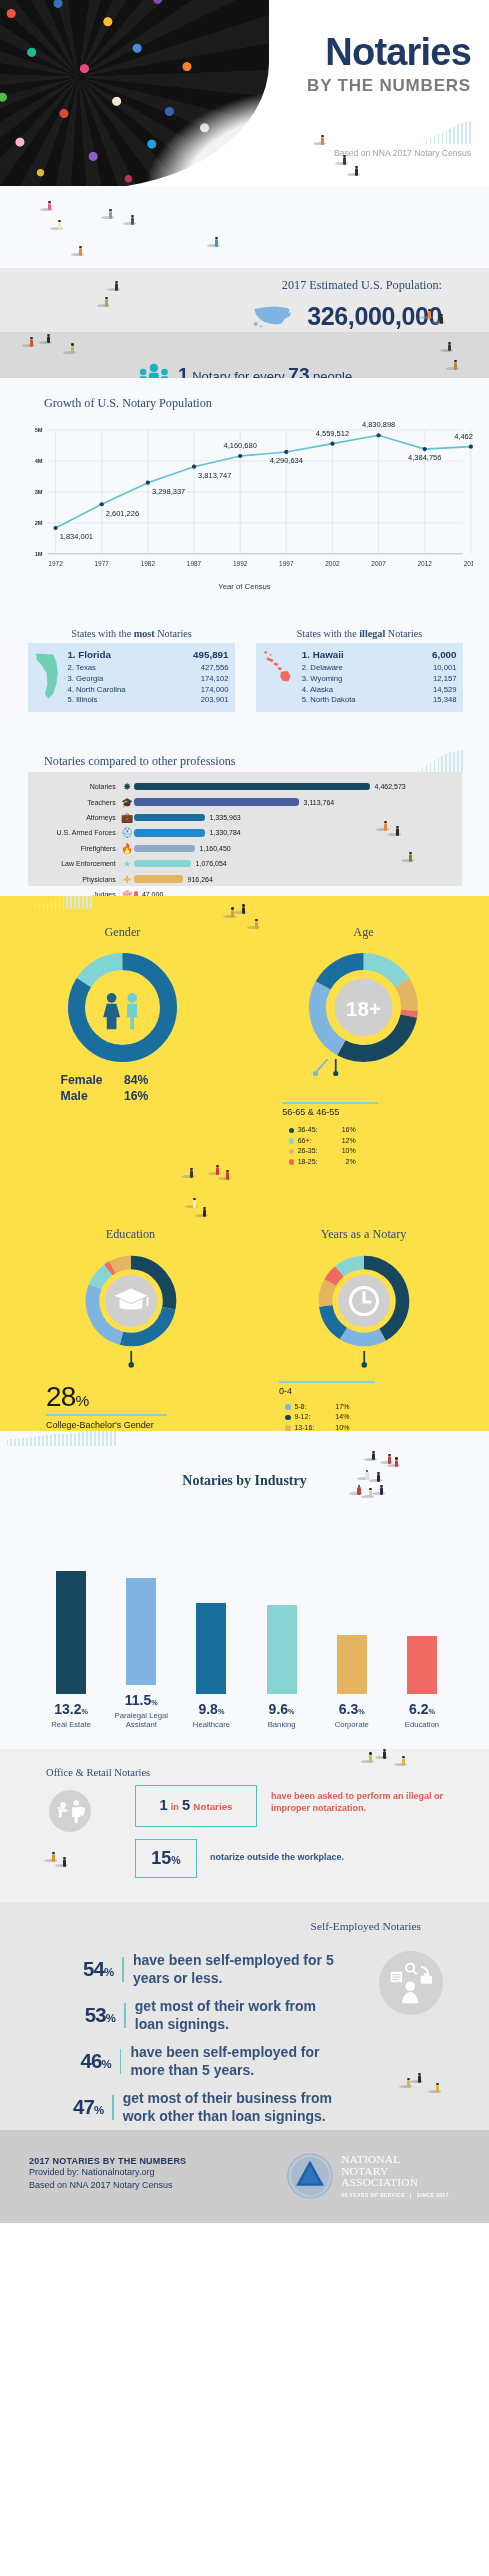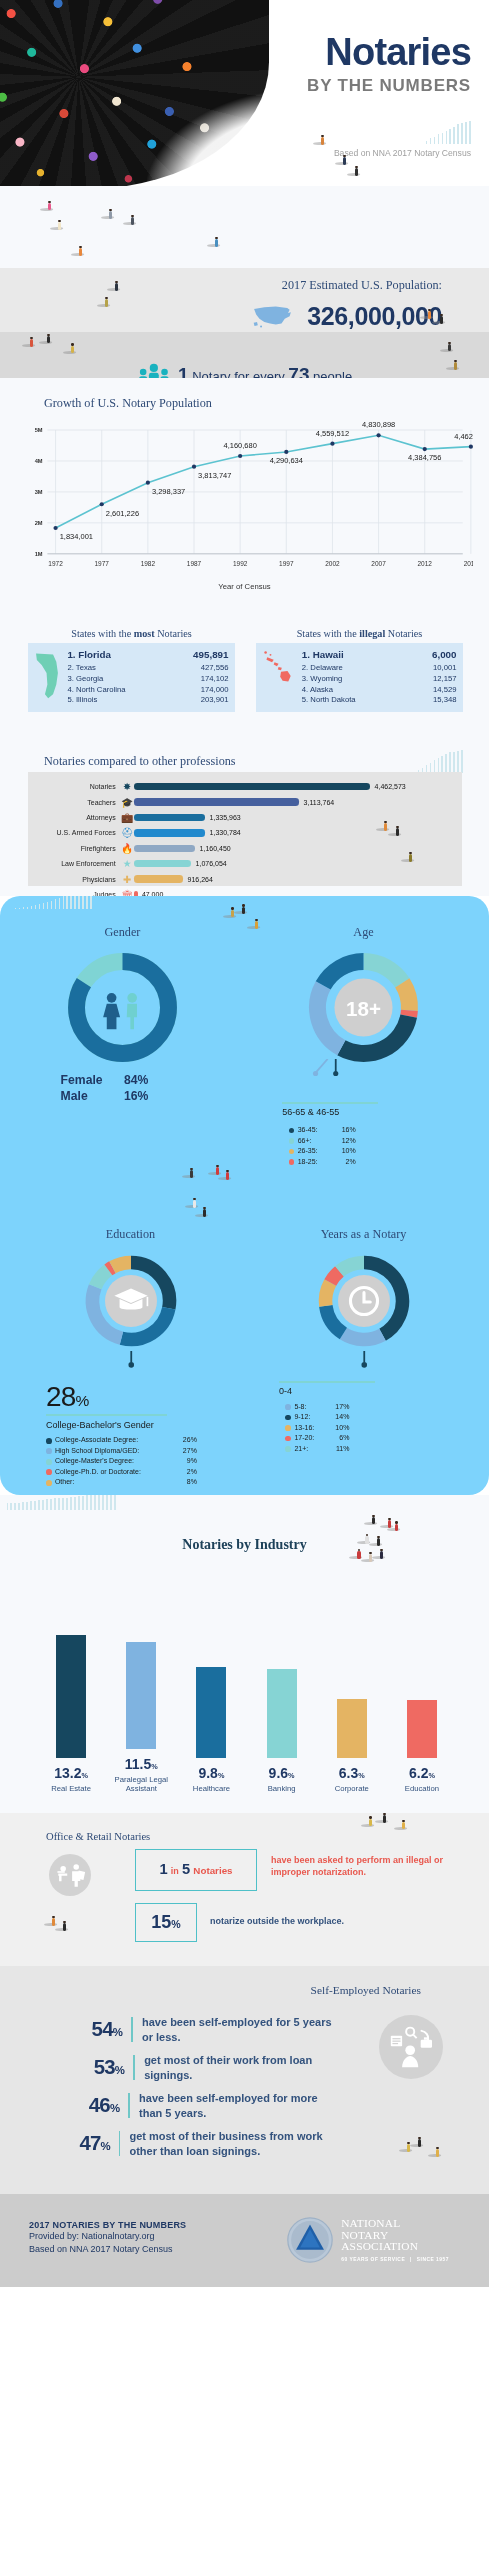--- a/index.html
+++ b/index.html
@@ -54,21 +54,21 @@
   .person .shadow { position: absolute; left: -7.3px; top: 7.3px; width: 13px; height: 3.3px;
     background: rgba(140,140,140,.45); border-radius: 50%; transform: skewX(-35deg); }
   
   .band { position: relative; width: 489px; overflow: hidden; }
   .b-pop     { height: 82px; background: #f7f9fc; }
   .b-est     { height: 64px;  background: #e9e9e9; }
   .b-ratio   { height: 46px;  background: #d9d9d9; }
   .b-growth  { height: 247px; background: #f7f9fc; }
   .b-states  { height: 118px; background: #f7f9fc; }
   .b-prof    { height: 153px; background: #f7f9fc; }
-  .b-demo    { height: 599px; background: #7dd3fc; border-radius: 20px; }
+  .b-demo    { height: 535px; background: #fde047; }
   .b-ind     { height: 318px; background: #f7f9fc; }
   .b-office  { height: 153px; background: #f0f0f0; }
   .b-self    { height: 228px; background: #e6e6e6; }
   .b-footer  { height: 93px; background: #cccccc; }
 
   .stat-row { position: absolute; right: 21px; }
   .stat-label { font-family: "Liberation Serif", serif; color: #2e4a76; font-size: 12.2px; text-align: right; }
   .stat-num { font-size: 25px; font-weight: 700; color: #1f3864; letter-spacing: -0.4px; }
   .seal {
     width: 19px; height: 19px; background: #ec3a3a; display: inline-block; vertical-align: middle;
@@ -117,21 +117,21 @@
   .o-red { color: #e8584e; }
   .o-navy { color: #1f3864; font-weight: 700; }
   .o-text { font-size: 9px; font-weight: 700; line-height: 1.3; }
   .circ-ico { width: 42px; height: 42px; border-radius: 50%; background: #d2d2d2; display: flex; align-items: center; justify-content: center; }
   
   .se-title { font-family: "Liberation Serif", serif; font-size: 11.4px; color: #2e4a76; text-align: right; }
   .se-row { display: flex; align-items: center; margin-bottom: 9px; }
   .se-pct { font-size: 20.4px; font-weight: 700; color: #1f3864; width: 59px; text-align: right; letter-spacing: -0.8px; }
   .se-pct span { font-size: 11.4px; }
   .se-bar { width: 2.4px; height: 24.5px; background: #6fc7c7; margin: 0 9px; }
-  .se-txt { font-size: 11px; font-weight: 700; color: #33527d; line-height: 1.32; }
+  .se-txt { font-size: 14px; font-weight: 700; color: #33527d; line-height: 1.32; }
   
   .f-title { font-size: 9px; font-weight: 700; color: #1f3864; letter-spacing: 0.2px; }
   .f-line { font-size: 9px; color: #1f3864; line-height: 1.4; }
   .nna-name { color: #ffffff; font-family: "Liberation Serif", serif; font-size: 11.4px; line-height: 1.02; letter-spacing: 0.2px; }
   .nna-sub { color: #ffffff; font-size: 4.9px; letter-spacing: 0.5px; font-weight: 700; }
   .hatch { position: absolute; height: 23px; display: flex; align-items: flex-end; gap: 2.4px; }
   .hatch i { display: block; width: 1.6px; background: #cfe7ee; }
 </style>
 </head>
 <body>

